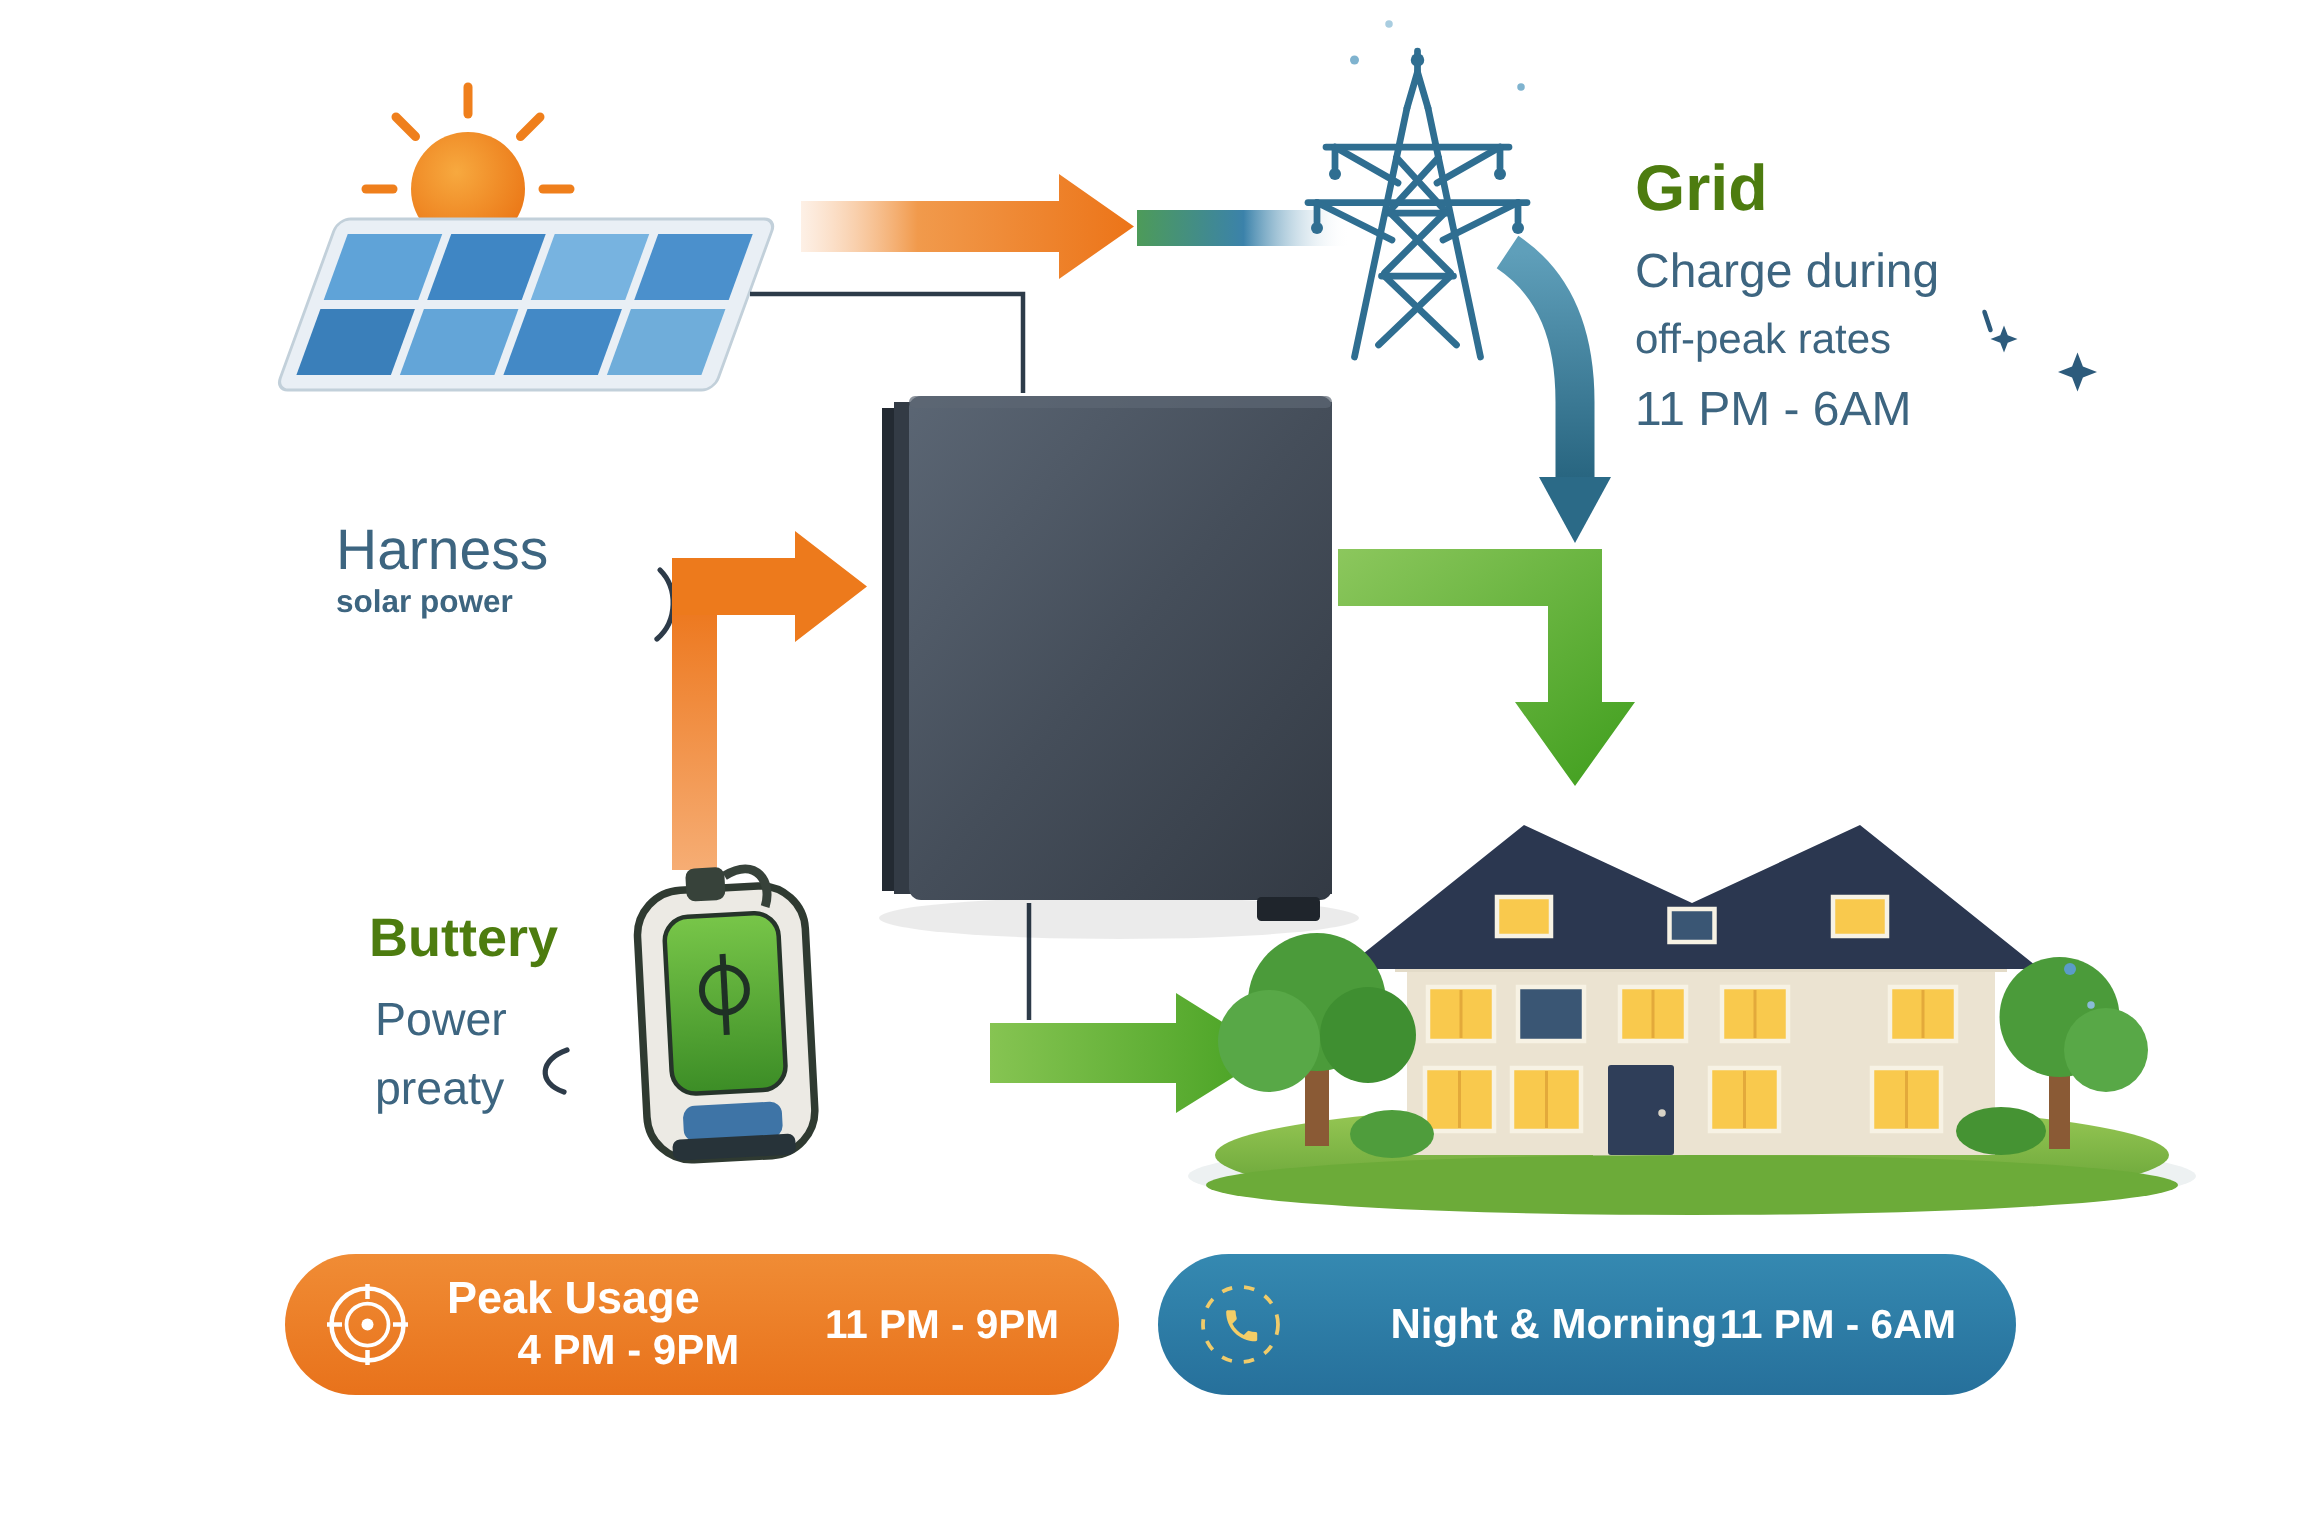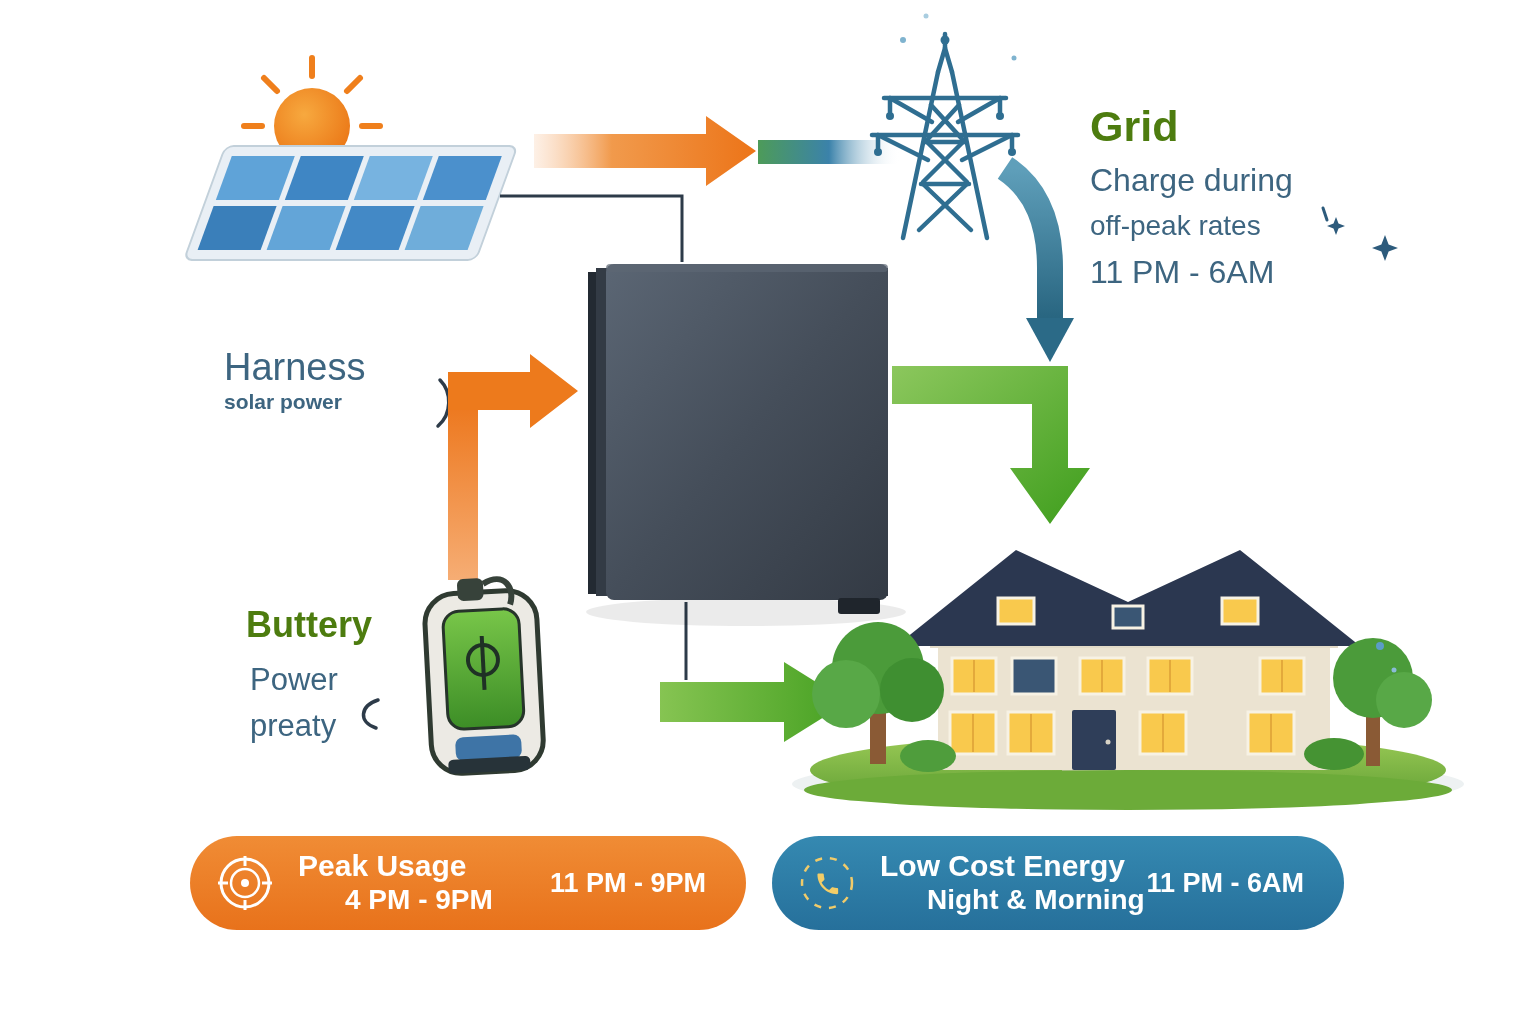--- a/index.html
+++ b/index.html
@@ -263,19 +263,18 @@
   </div>
 
   <div class="pill pill-low">
     <svg class="pill-icon" viewBox="0 0 58 58">
       <circle cx="29" cy="29" r="25" fill="none" stroke="#f0cb6a" stroke-width="2.5" stroke-dasharray="7 8"></circle>
       <g transform="translate(16,16) scale(1.15)">
         <path d="M6.6 10.8c1.4 2.8 3.8 5.1 6.6 6.6l2.2-2.2c.3-.3.7-.4 1-.2 1.1.4 2.3.6 3.6.6.6 0 1 .4 1 1V20c0 .6-.4 1-1 1C10.6 21 3 13.4 3 4c0-.6.4-1 1-1h3.5c.6 0 1 .4 1 1 0 1.2.2 2.4.6 3.6.1.3 0 .7-.2 1l-2.3 2.2z" fill="#f3cd67"></path>
       </g>
     </svg>
     <div class="pill-col">
-      <span class="pill-title">Low Cost Energy</span>
       <span class="pill-sub">Night &amp; Morning</span>
     </div>
     <span class="pill-time">11 PM - 6AM</span>
   </div>
 
 </div>
 
 </body></html>

